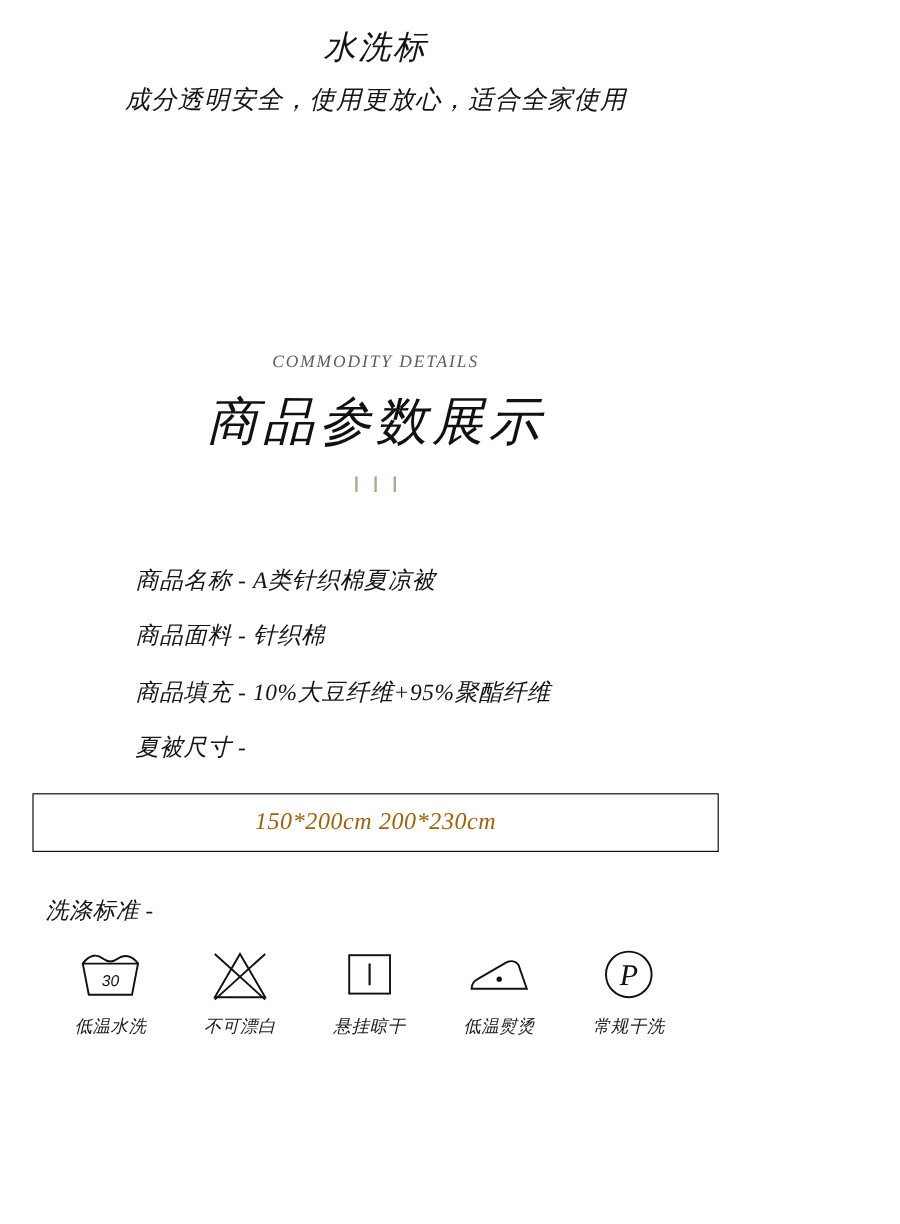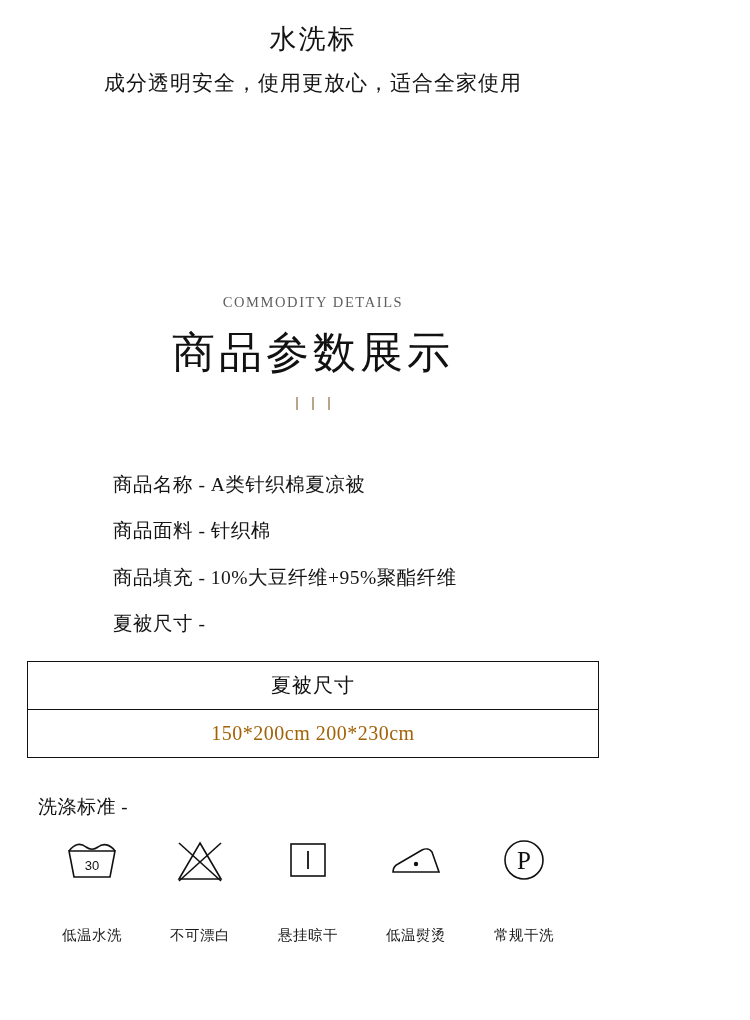--- a/index.html
+++ b/index.html
@@ -13,20 +13,21 @@
     font-family: "Liberation Serif", "DejaVu Serif", serif;
     color: #1a1a1a;
     position: relative;
     overflow: hidden;
   }
 
   .page {
     width: 626px;
     height: 1020px;
     position: relative;
+    font-style: italic;
   }
 
   
   .header {
     padding-top: 22px;
     text-align: center;
   }
   .header-title {
     font-size: 27px;
     letter-spacing: 2px;
@@ -131,21 +132,20 @@
   .care-icons {
     margin-top: 14px;
     display: flex;
     gap: 0px;
   }
   .care-item {
     width: 108px;
     display: flex;
     flex-direction: column;
     align-items: center;
-    gap: 32px;
   }
   .care-icon-box {
     height: 52px;
     display: flex;
     align-items: center;
     justify-content: center;
   }
   .care-caption {
     margin-top: 8px;
     font-size: 14.5px;
@@ -184,23 +184,20 @@
     <div class="spec-row">
       <span>商品填充 - </span><span>10%大豆纤维+95%聚酯纤维</span>
     </div>
     <div class="spec-row">
       <span>夏被尺寸 - </span><span></span>
     </div>
   </div>
 
   <div class="size-table">
     <div class="size-table-row">
-      <div class="size-table-head">夏被尺寸</div>
-    </div>
-    <div class="size-table-row">
       <div class="size-table-cell">150*200cm 200*230cm</div>
     </div>
   </div>
 
   <div class="care">
     <div class="care-label">洗涤标准 -</div>
     <div class="care-icons">
 
       <div class="care-item">
         <div class="care-icon-box">

